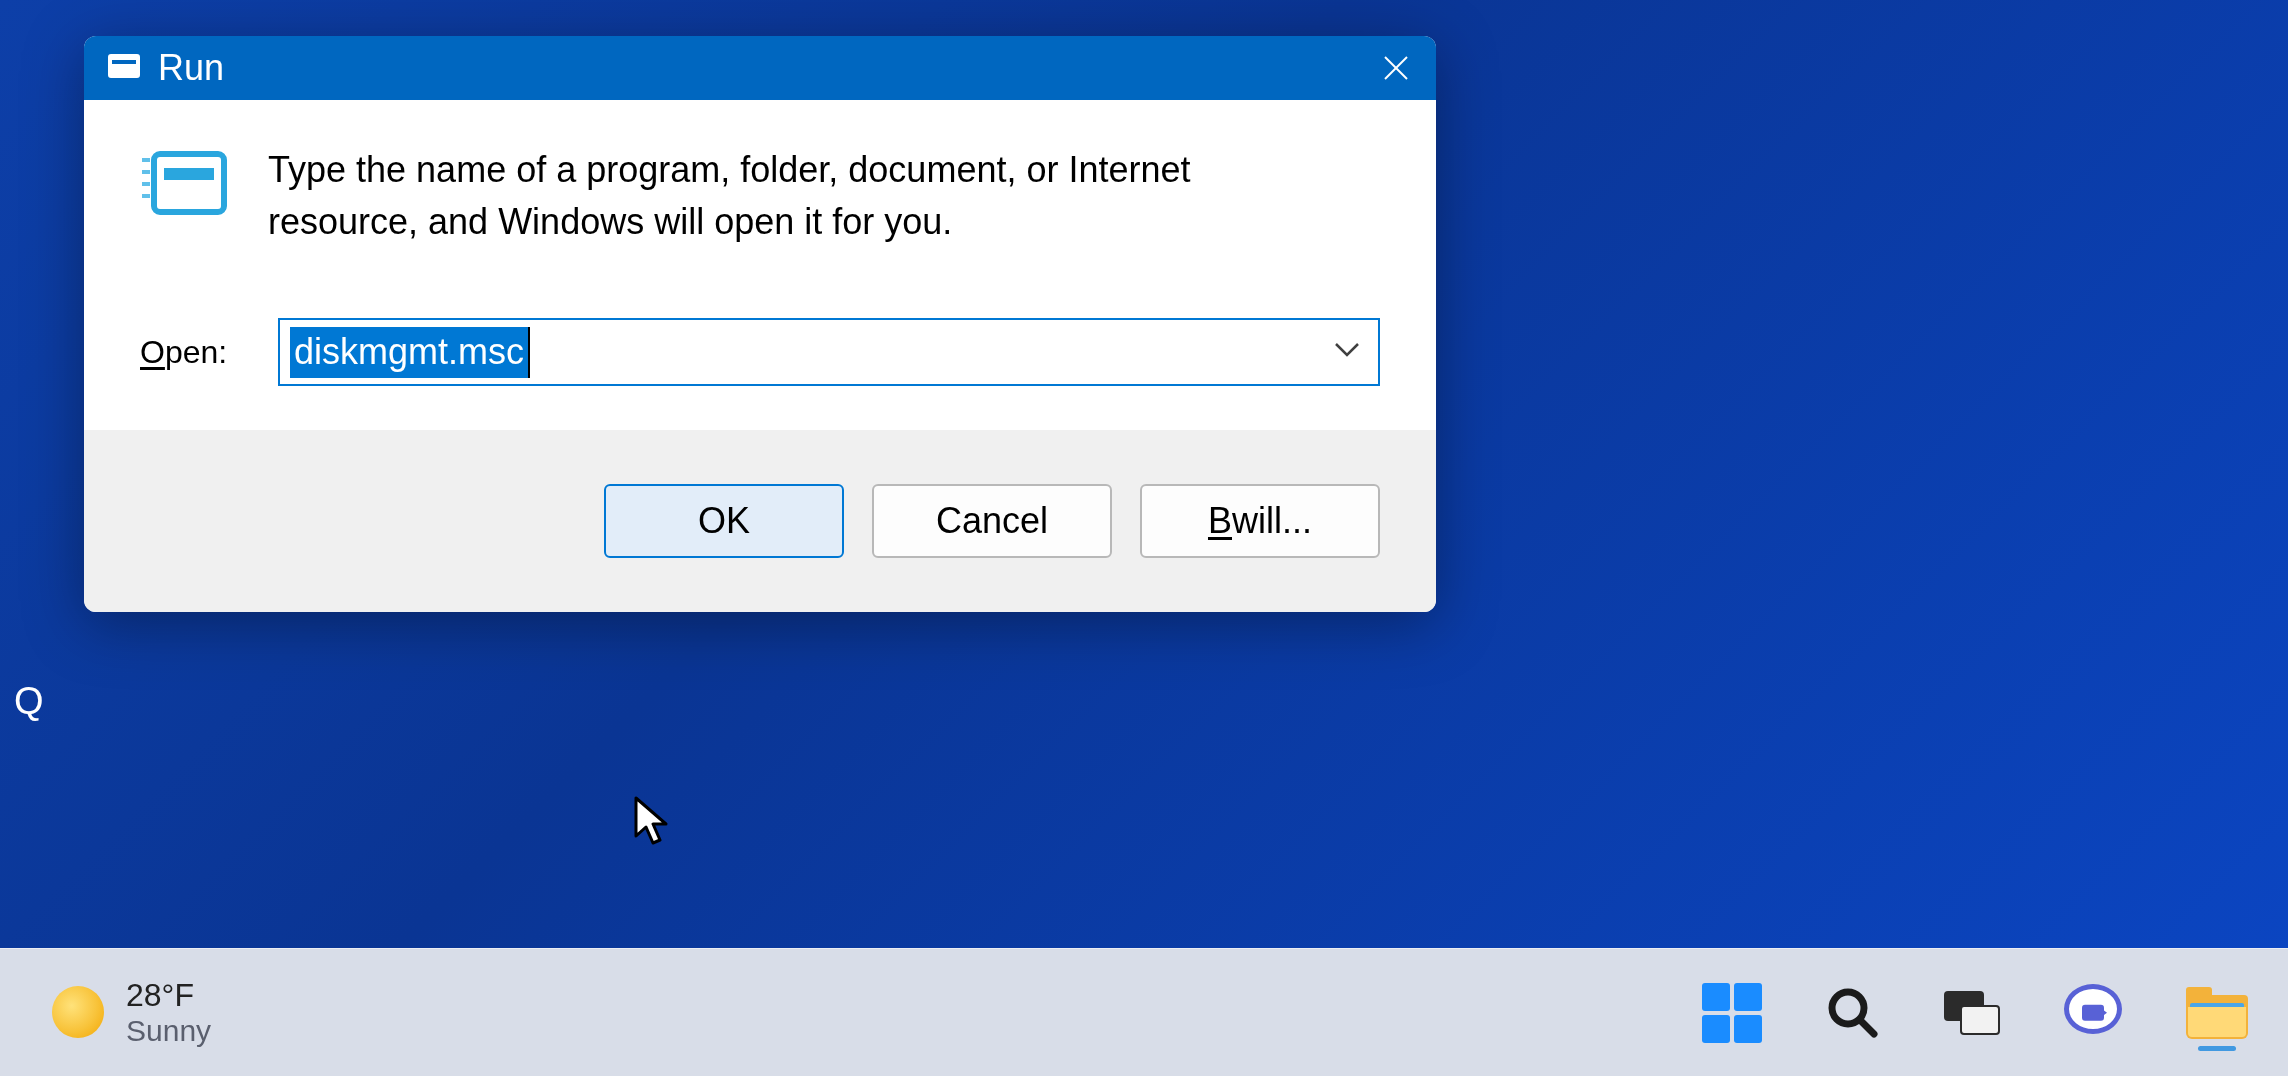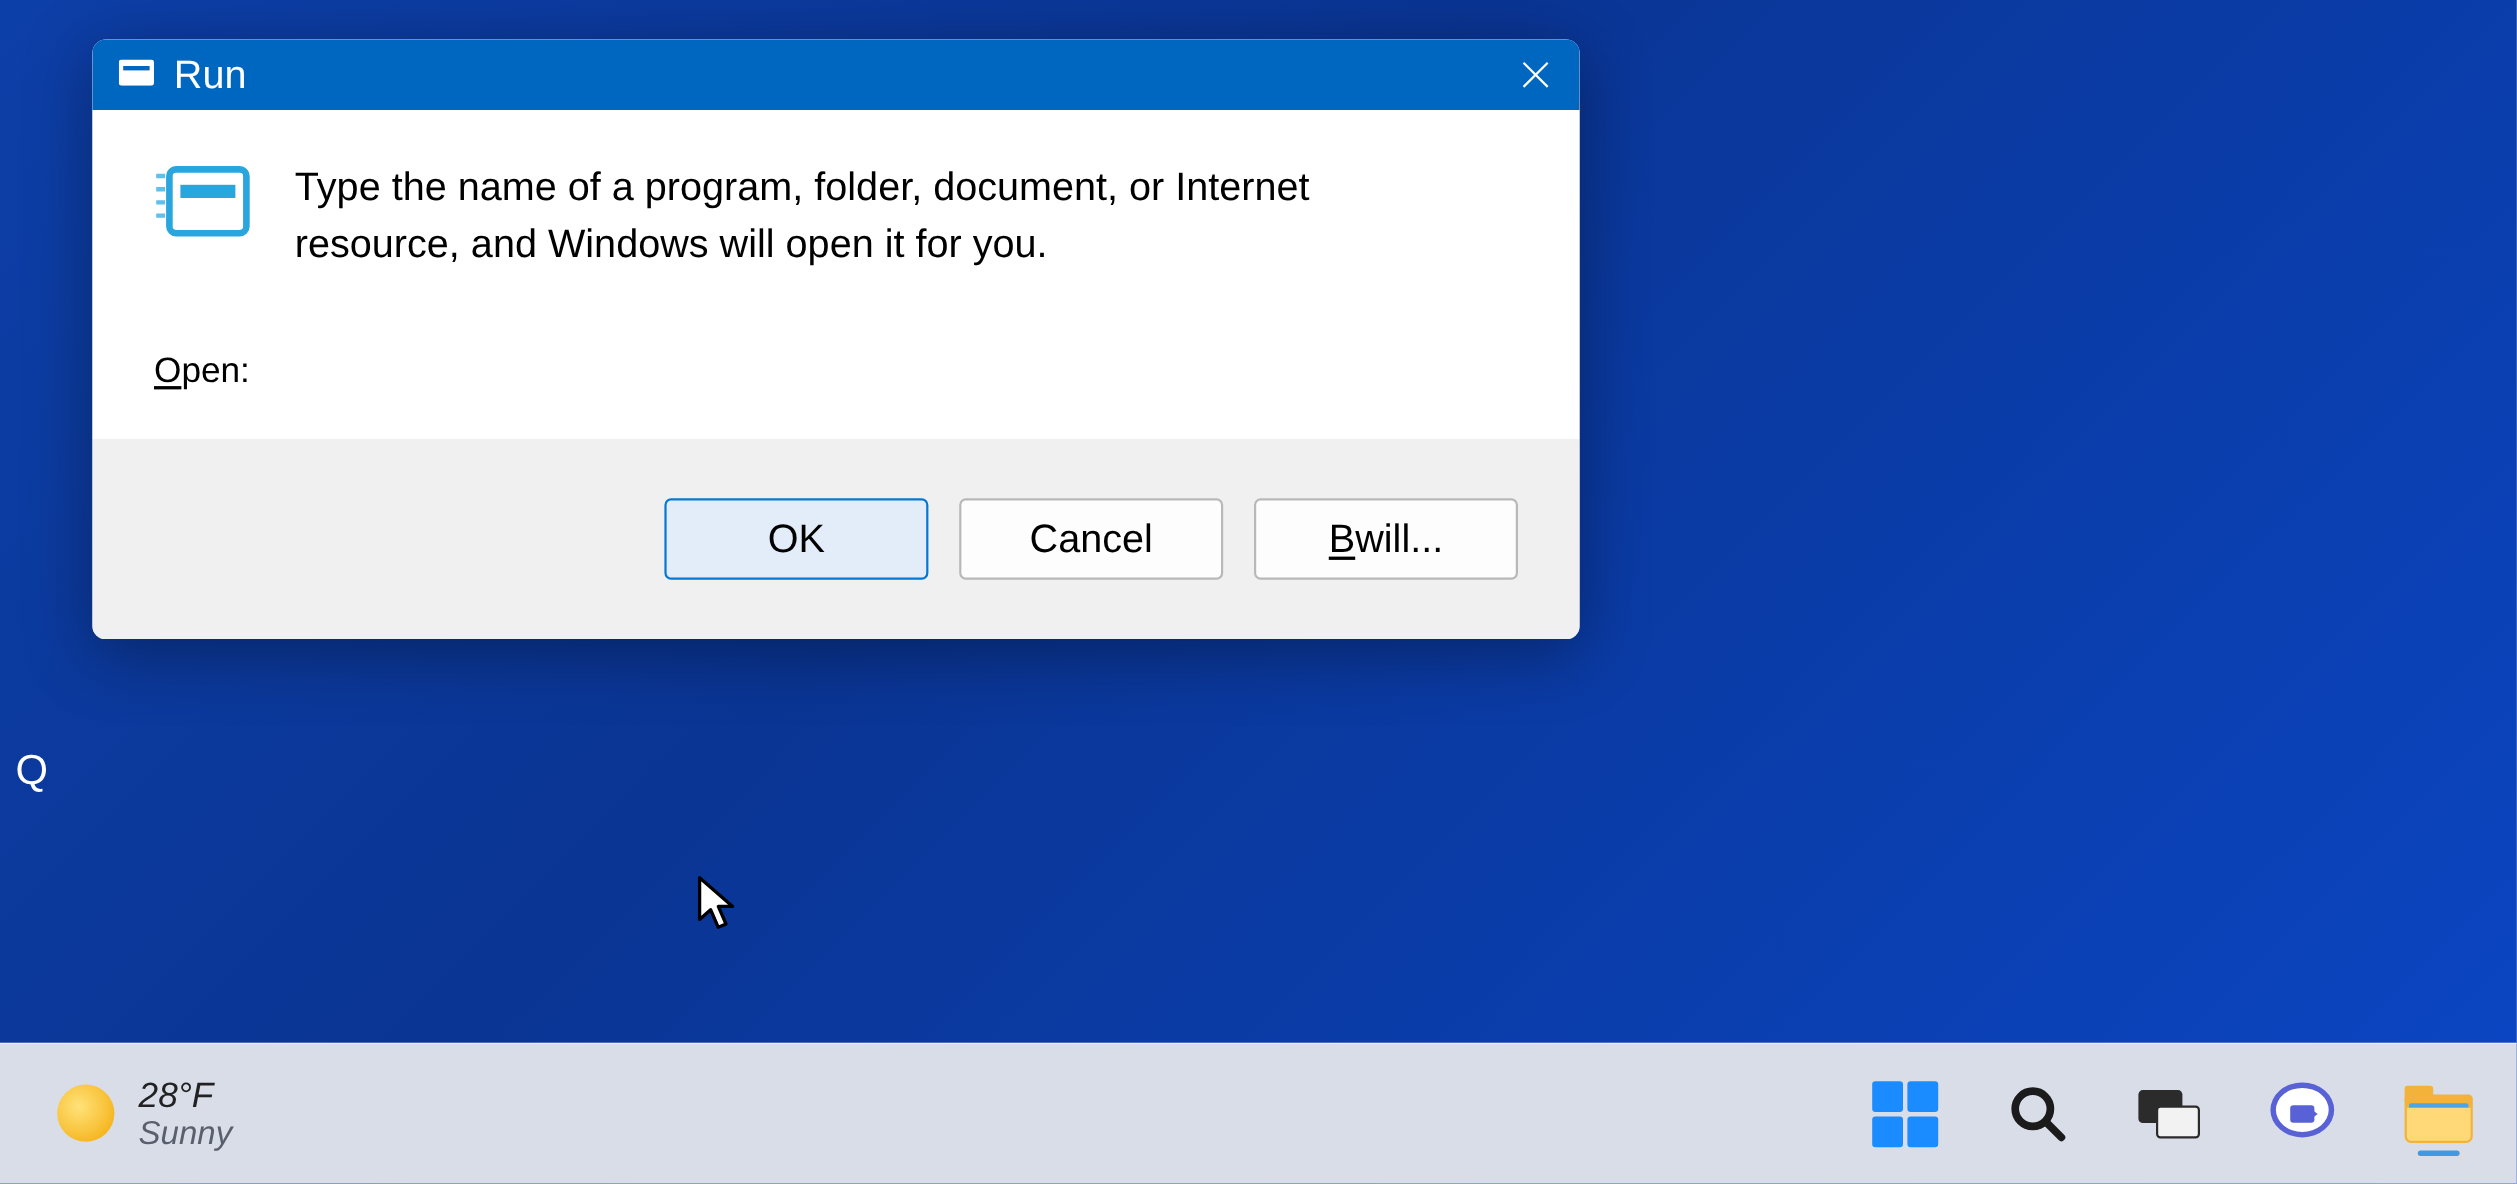--- a/index.html
+++ b/index.html
@@ -165,21 +165,20 @@
     border-top: 1px solid rgba(255,255,255,0.5);
     display: flex;
     align-items: center;
     justify-content: space-between;
     padding: 0 40px 0 52px;
   }
   .weather {
     display: flex;
     align-items: center;
     gap: 22px;
-    font-style: italic;
   }
   .weather-icon {
     width: 52px; height: 52px;
     border-radius: 50%;
     background: radial-gradient(circle at 38% 38%, #ffe27a 0%, #f8c33a 55%, #f2a500 100%);
   }
   .weather-text { display: flex; flex-direction: column; line-height: 1.15; }
   .weather-temp { font-size: 32px; color: #222; }
   .weather-cond { font-size: 30px; color: #5a5f6e; }
 
@@ -247,20 +246,28 @@
           <path d="M2 12 L10 12 M2 24 L10 24 M2 36 L10 36 M2 48 L10 48" stroke="#60c0ea" stroke-width="4"></path>
           <rect x="14" y="6" width="70" height="58" rx="6" fill="#ffffff" stroke="#2aa6de" stroke-width="6"></rect>
           <rect x="24" y="20" width="50" height="12" fill="#2aa6de"></rect>
         </svg>
       </span>
       <div class="intro-text">Type the name of a program, folder, document, or Internet resource, and Windows will open it for you.</div>
     </div>
 
     <div class="open-row">
       <div class="open-label"><span class="u">O</span><span>pen:</span></div>
+      <div class="combo">
+        <span class="combo-sel">diskmgmt.msc</span>
+        <span class="combo-chevron">
+          <svg width="26" height="16" viewBox="0 0 26 16">
+              <path d="M2 2 L13 13 L24 2" fill="none" stroke="#404040" stroke-width="2.5"></path>
+            </svg>
+        </span>
+      </div>
     </div>
   </div>
 
   <div class="dialog-footer">
     <div class="btn default">OK</div>
     <div class="btn">Cancel</div>
     <div class="btn">
         <span class="u">B</span>
         <span>will...</span>
       </div>

